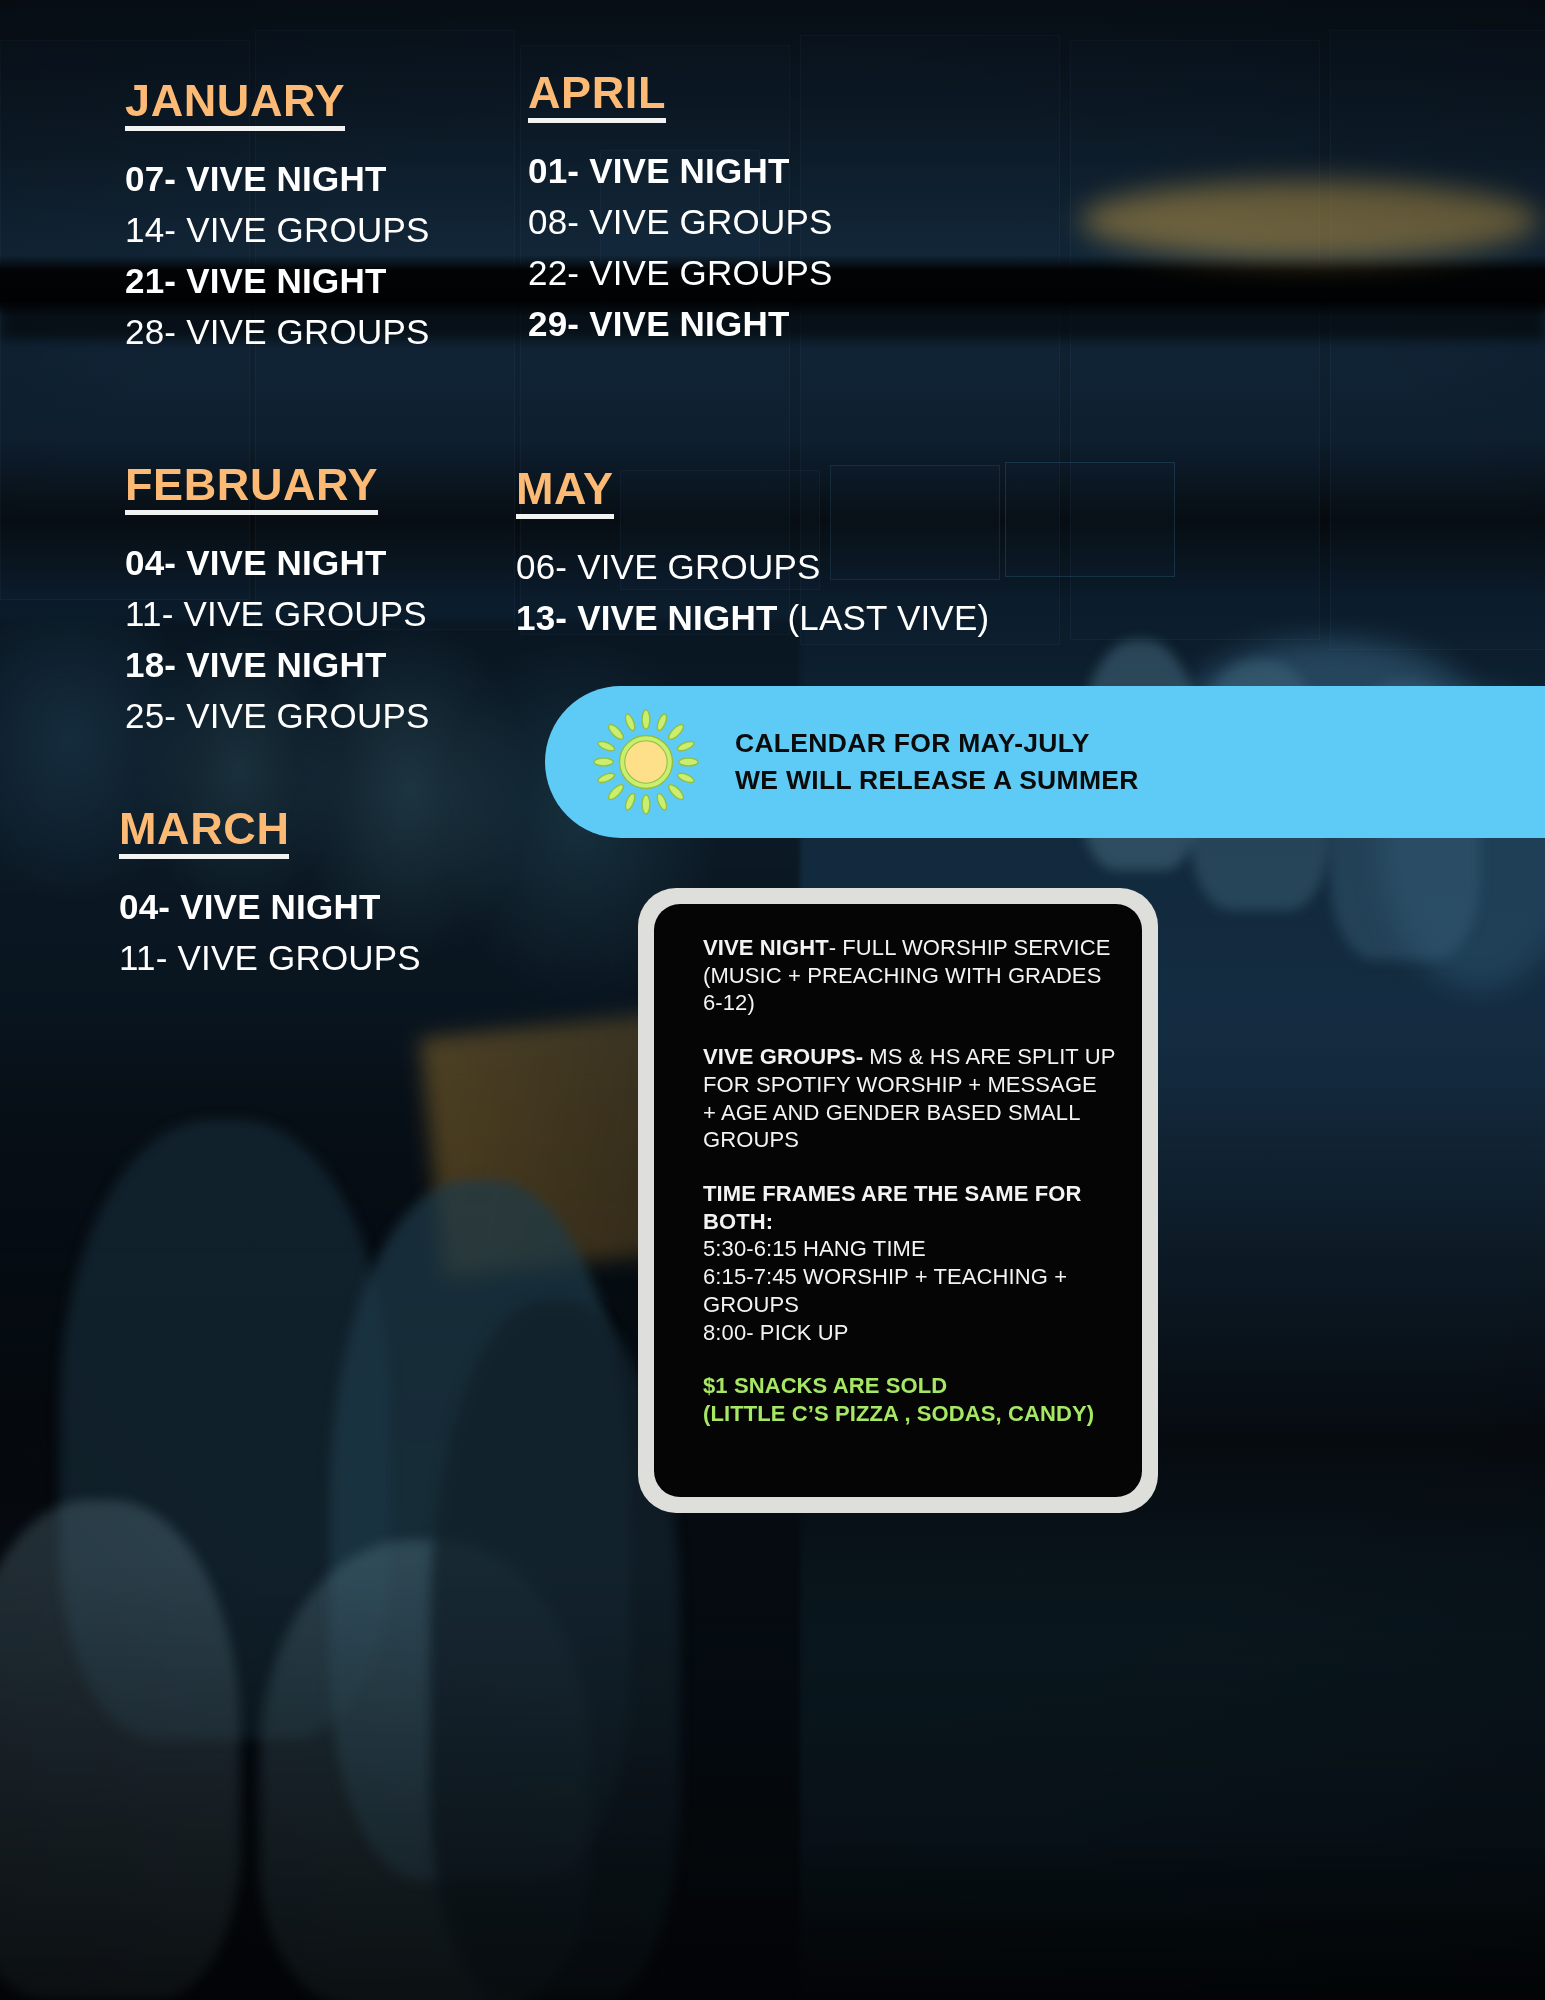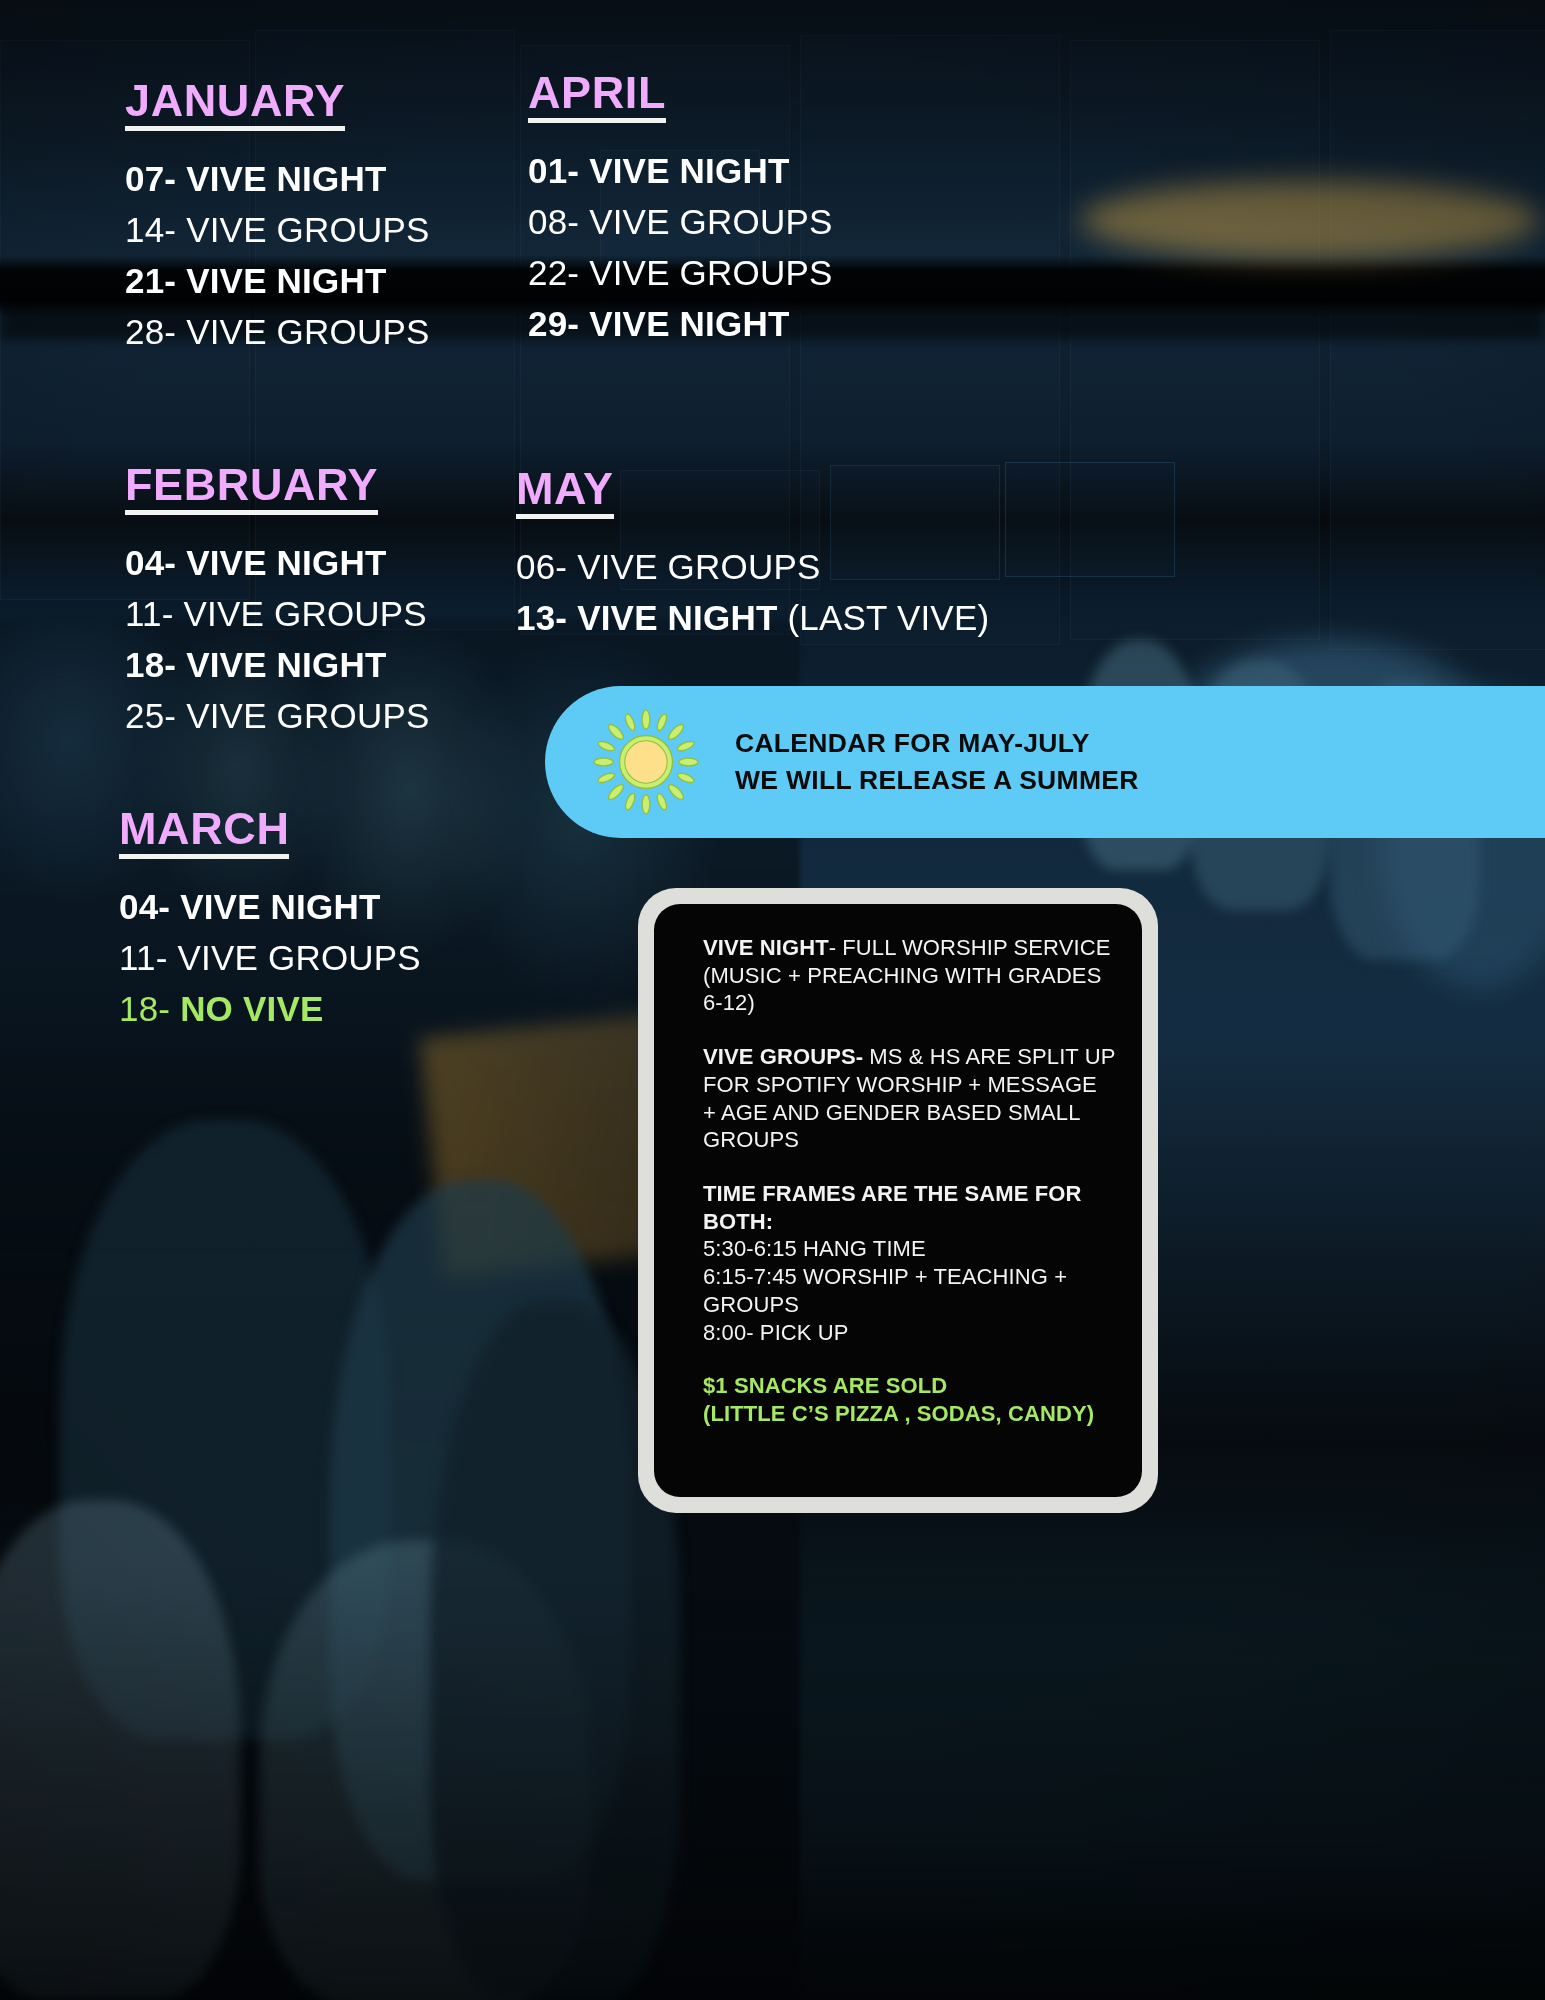--- a/index.html
+++ b/index.html
@@ -82,21 +82,21 @@
   
   #content { position:absolute; inset:0; z-index:5; }
 
   .month-block { position:absolute; }
 
   .month-title {
     display:inline-block;
     font-size:45px;
     font-weight:700;
     letter-spacing:.6px;
-    color:#f0abfc;
+    color:#fdba74;
     border-bottom:5px solid #f2f3f3;
     padding-bottom:2px;
     line-height:1.02;
     white-space:nowrap;
   }
 
   .dates { margin-top:22px; }
 
   .date-line {
     font-size:35px;
@@ -239,21 +239,20 @@
       <div class="date-line light"><span class="d">06-</span> <span>VIVE GROUPS</span></div>
       <div class="date-line bold"><span class="d">13-</span> <span>VIVE NIGHT</span><span class="suffix-light"> (LAST VIVE)</span></div>
     </div>
   </div>
 
   <div class="month-block" style="left:119px; top:806px;">
     <div class="month-title">MARCH</div>
     <div class="dates">
       <div class="date-line bold"><span class="d">04-</span> <span>VIVE NIGHT</span></div>
       <div class="date-line light"><span class="d">11-</span> <span>VIVE GROUPS</span></div>
-      <div class="date-line green"><span class="d">18-</span> <span> NO VIVE</span></div>
     </div>
   </div>
 
   <div class="summer-banner">
     <svg class="sun-icon" viewBox="0 0 120 120" aria-hidden="true">
       <g fill="#caee6e" stroke="#8fbf46" stroke-width="1.6">
         <g>
           <ellipse cx="60" cy="12" rx="4.4" ry="11"></ellipse>
           <ellipse cx="60" cy="108" rx="4.4" ry="11"></ellipse>
           <ellipse cx="12" cy="60" rx="11" ry="4.4"></ellipse>

